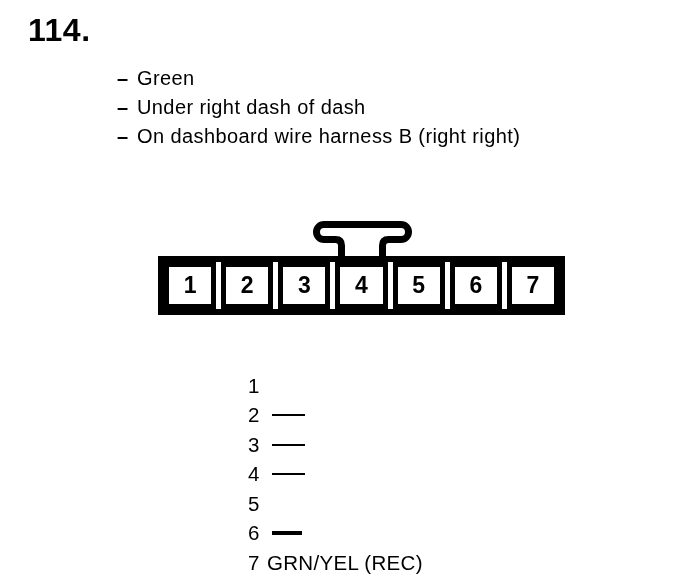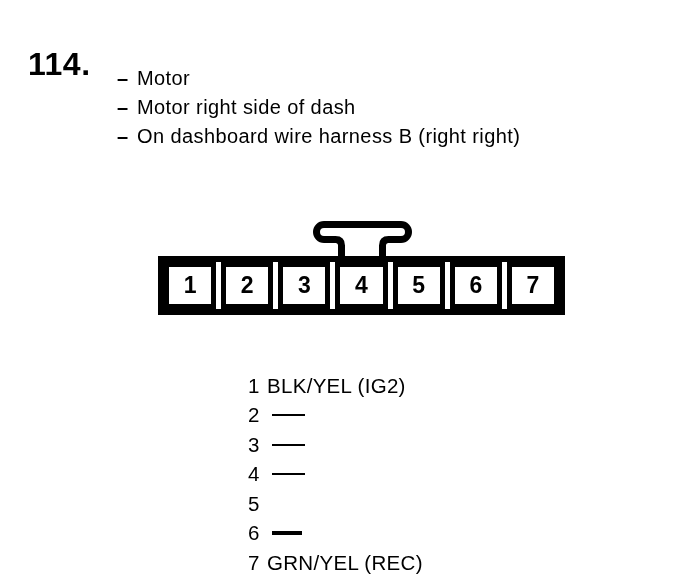--- a/index.html
+++ b/index.html
@@ -9,21 +9,20 @@
     font-family:"Liberation Sans", sans-serif;
     overflow:hidden;
   }
 
   
   .title-row {
     position:absolute; left:28px; top:12px;
     display:flex; align-items:baseline;
     font-weight:bold; font-size:32px; letter-spacing:0.5px;
     white-space:nowrap;
-    margin-top:34px;
   }
   .title-num { width:87px; }
 
   
   .notes {
     position:absolute; left:117px; top:64px;
     font-size:20px; letter-spacing:0.4px;
   }
   .note-line { display:flex; line-height:29px; white-space:nowrap; }
   .note-marker { width:20px; font-weight:bold; }
@@ -61,25 +60,25 @@
 </head>
 <body>
 
 <div class="title-row">
   <span class="title-num">114.</span>
 </div>
 
 <div class="notes">
   <div class="note-line">
     <span class="note-marker">–</span>
-    <span>Motor</span>
+    <span>Green</span>
   </div>
   <div class="note-line">
     <span class="note-marker">–</span>
-    <span>Motor right side of dash</span>
+    <span>Under right dash of dash</span>
   </div>
   <div class="note-line">
     <span class="note-marker">–</span>
     <span>On dashboard wire harness B (right right)</span>
   </div>
 </div>
 
 <svg class="tab-svg" width="122" height="46" viewBox="300 213 122 46" xmlns="http://www.w3.org/2000/svg">
   <path d="M 341.5 259 L 341.5 245.5 Q 341.5 239.5 335.5 239.5 L 324 239.5
            A 7.5 7.5 0 0 1 324 224.5 L 401 224.5
@@ -93,21 +92,20 @@
   <div class="pin-cell">3</div>
   <div class="pin-cell">4</div>
   <div class="pin-cell">5</div>
   <div class="pin-cell">6</div>
   <div class="pin-cell">7</div>
 </div>
 
 <div class="pinout">
   <div class="pin-row">
     <span class="pin-num">1</span>
-    <span class="wire">BLK/YEL (IG2)</span>
   </div>
   <div class="pin-row">
     <span class="pin-num">2</span>
     <span class="wire"></span>
       <span class="dash"></span>
   </div>
   <div class="pin-row">
     <span class="pin-num">3</span>
     <span class="wire"></span>
       <span class="dash"></span>

